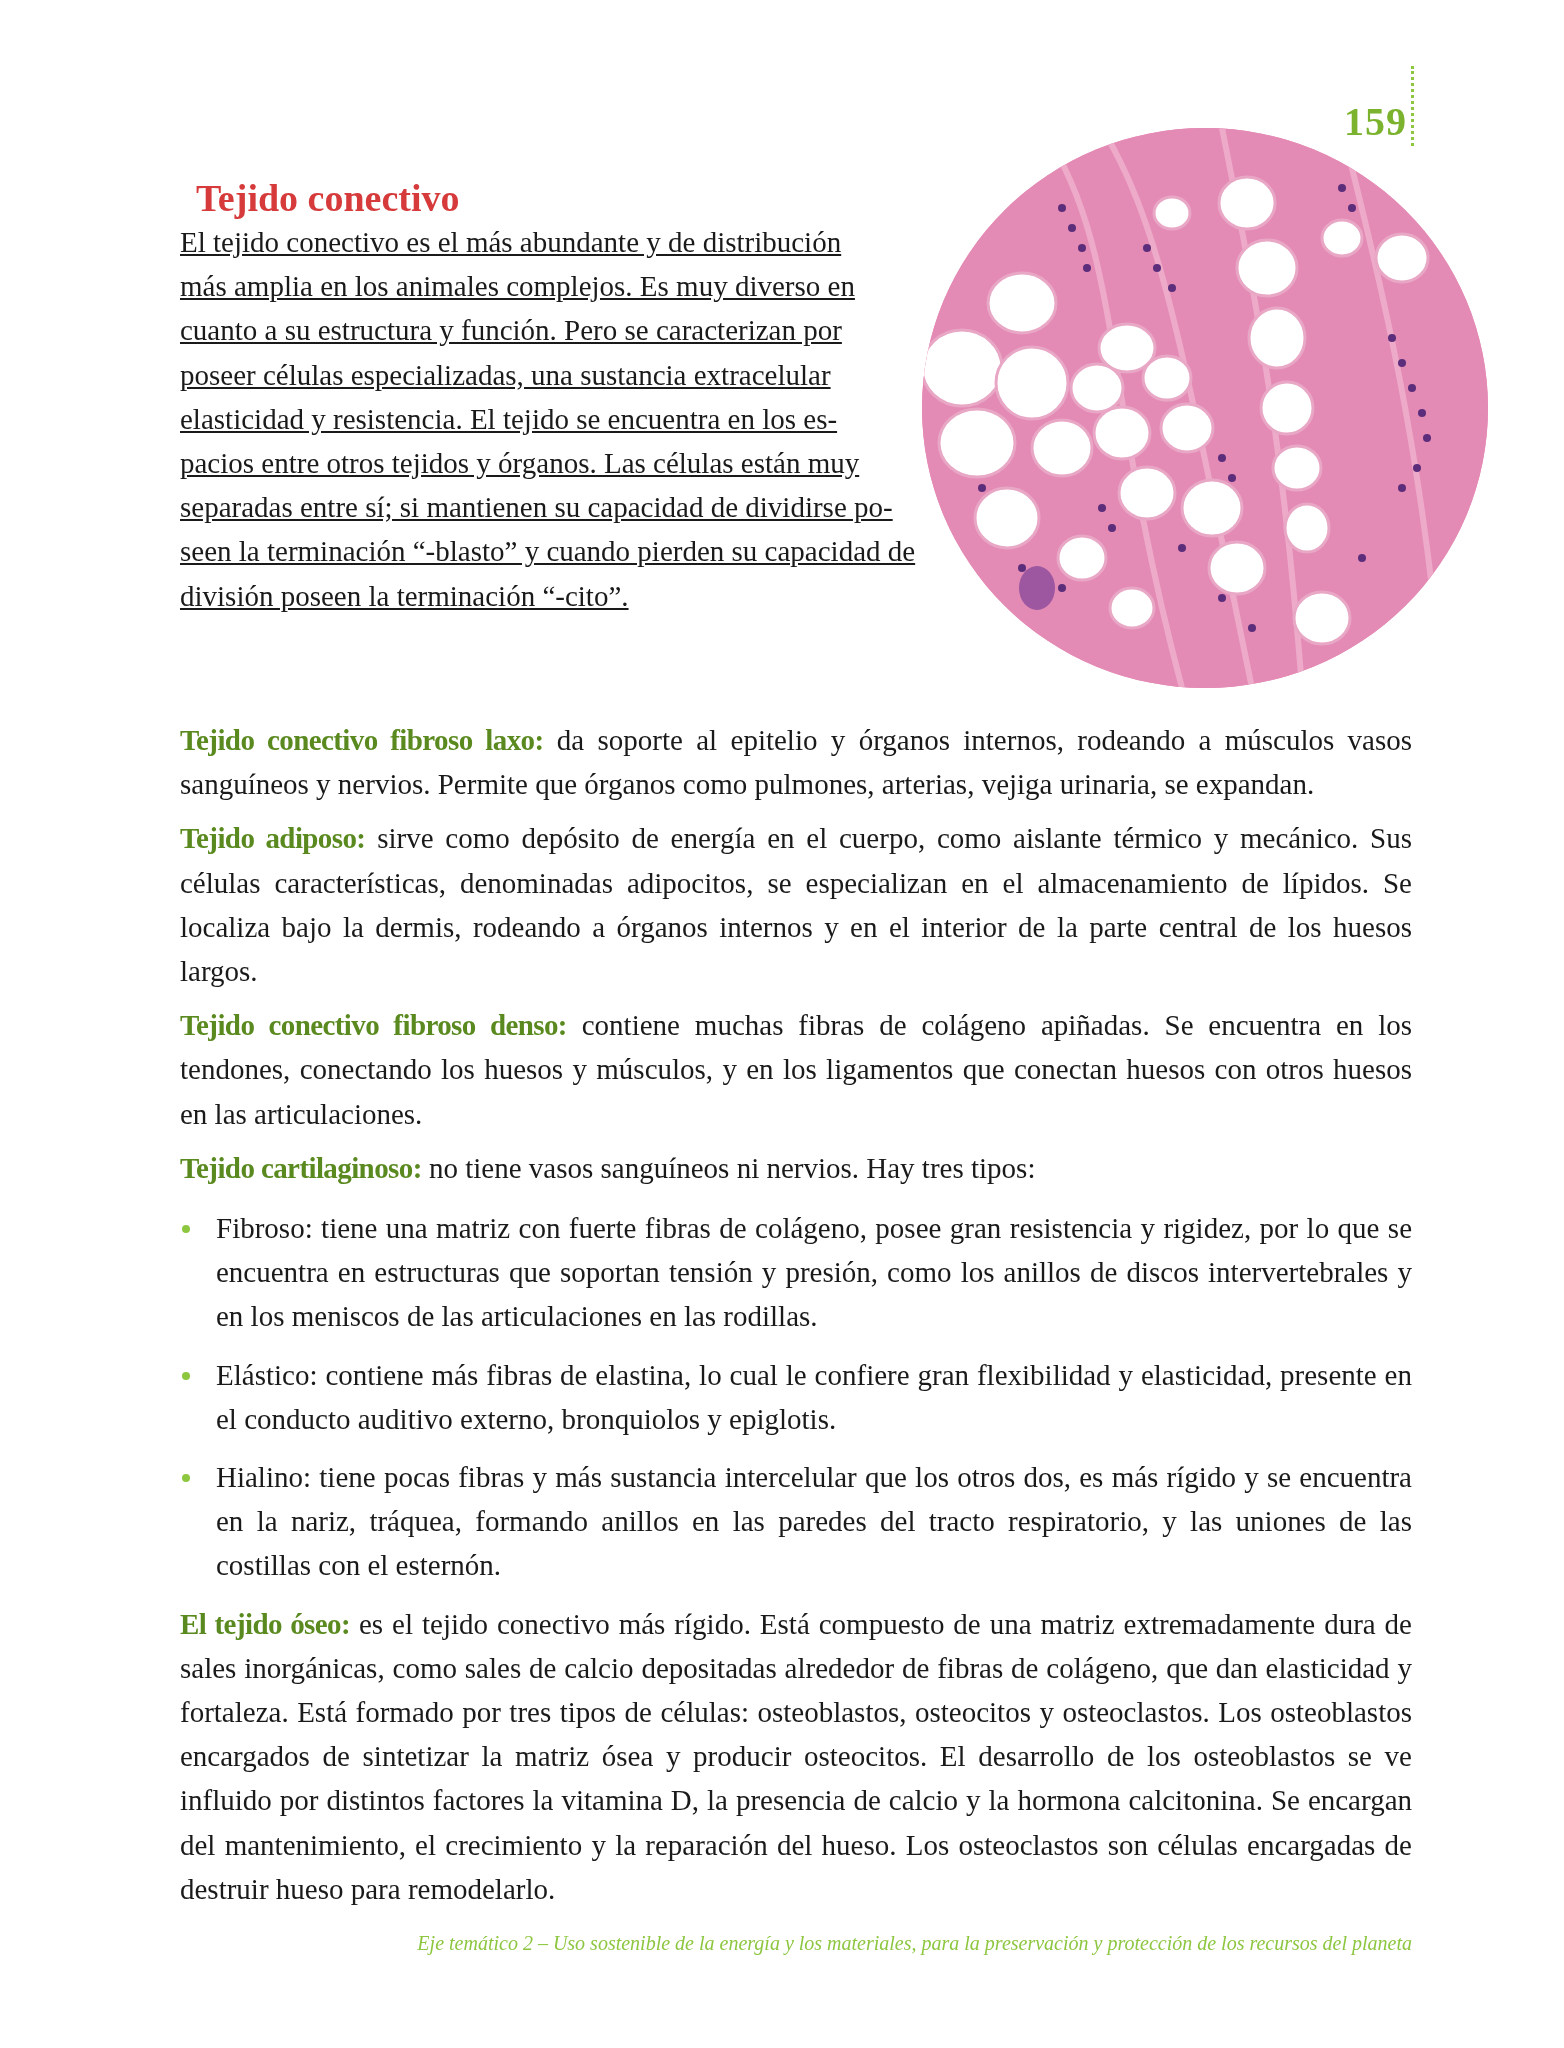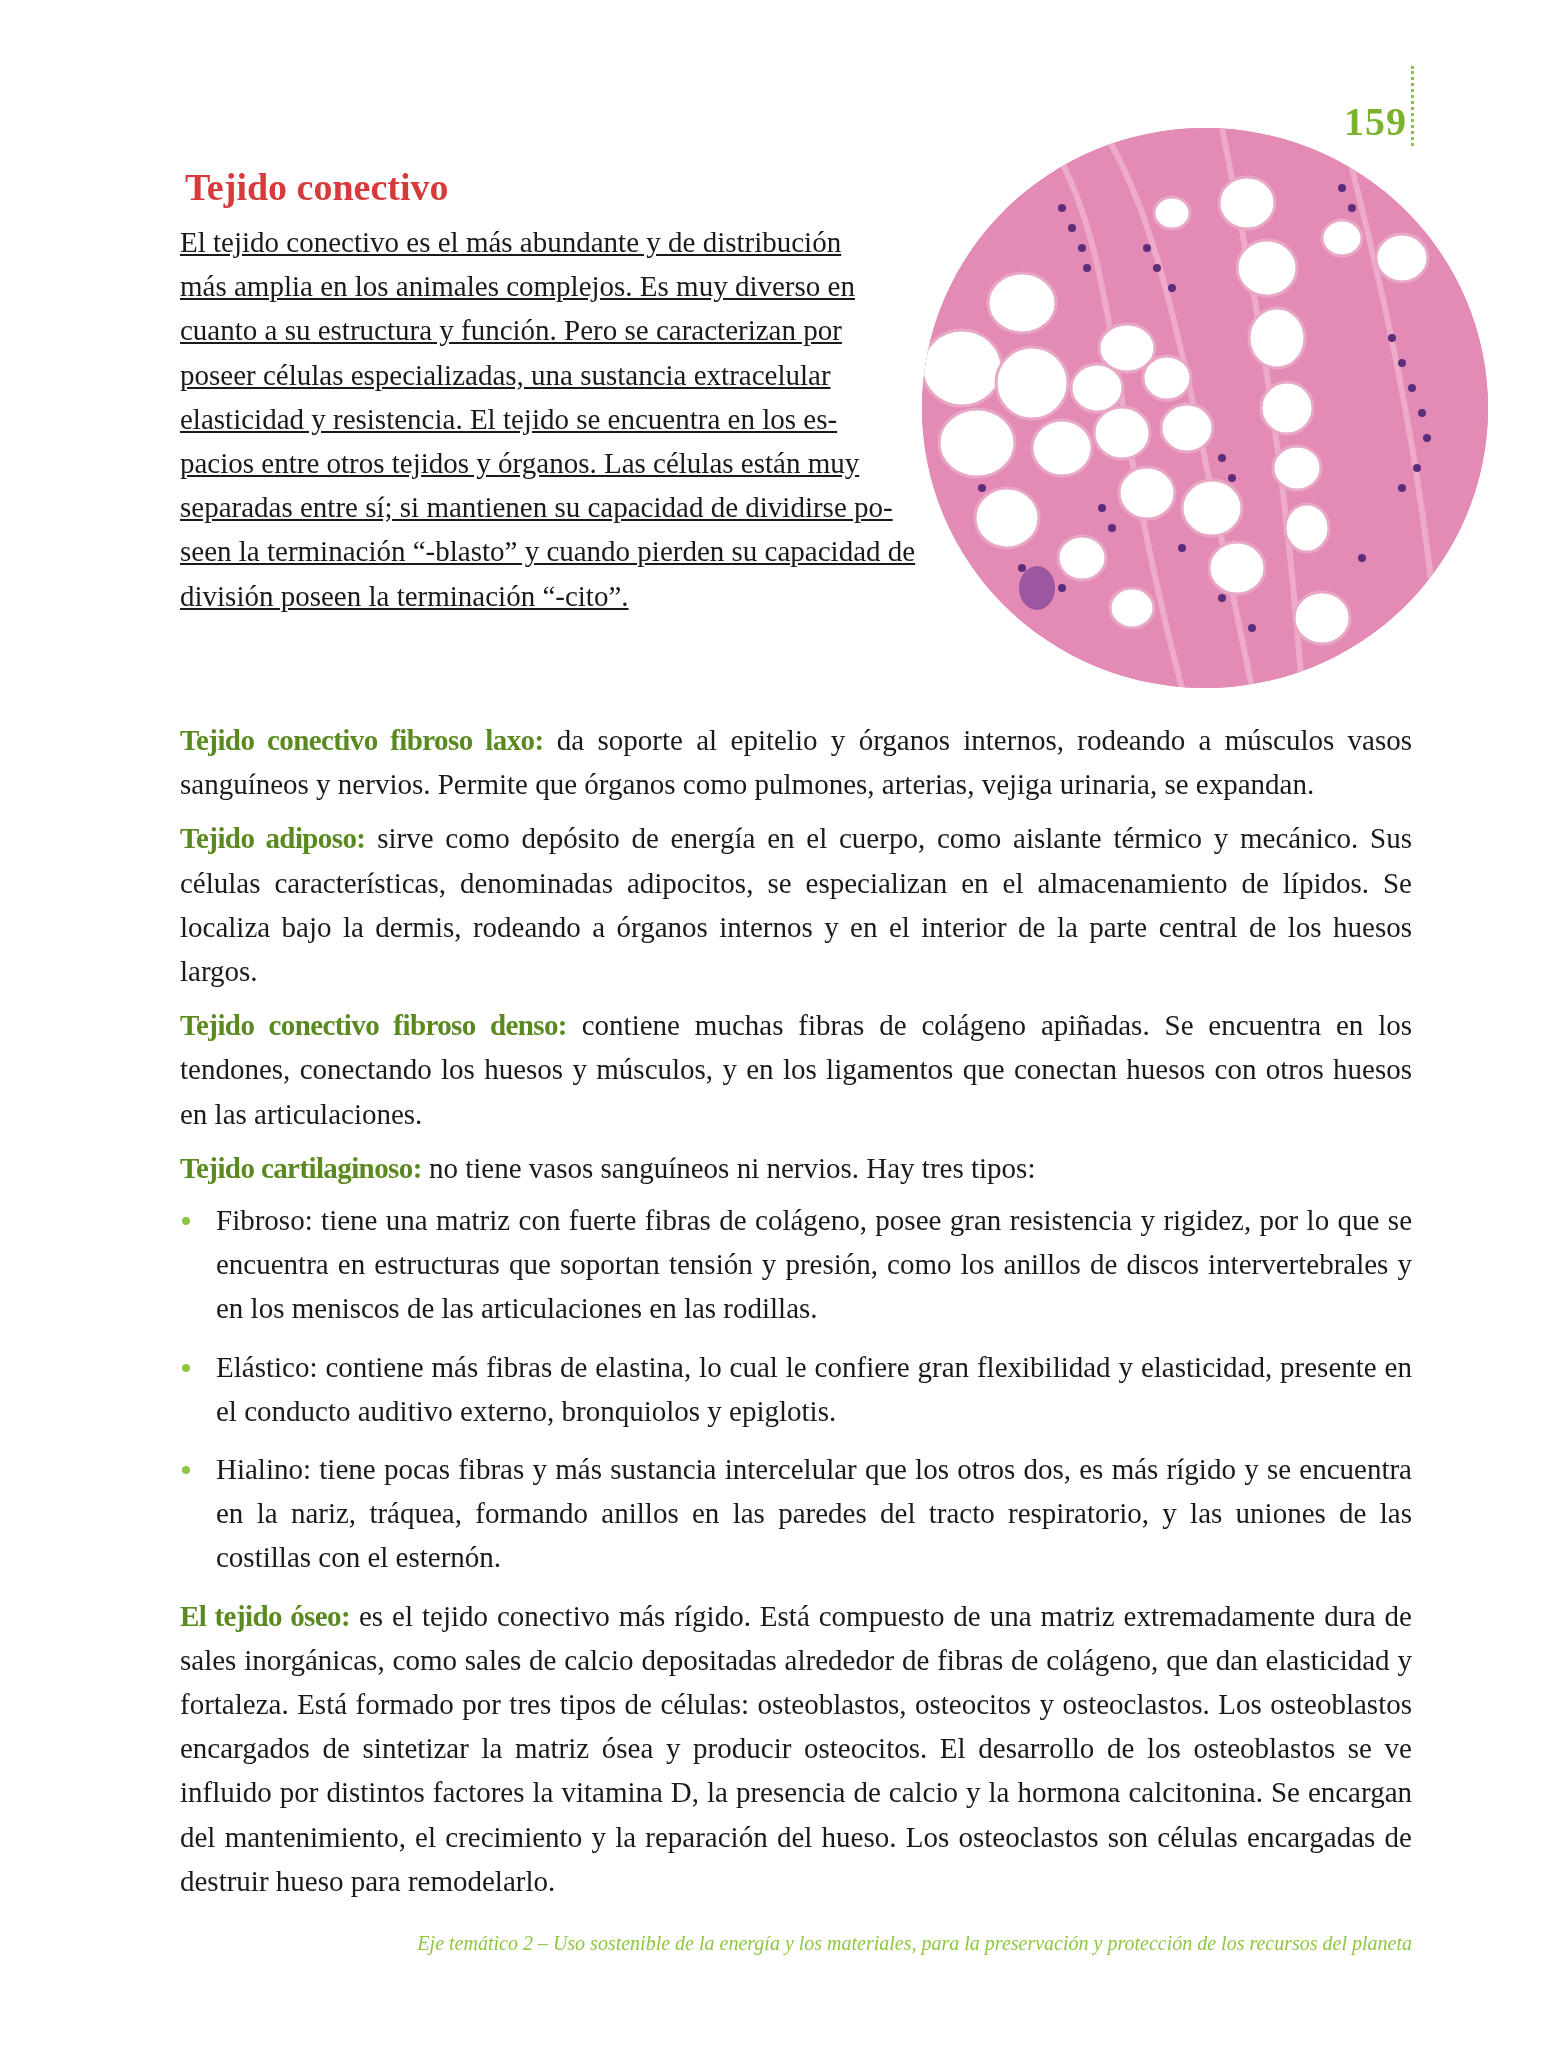--- a/index.html
+++ b/index.html
@@ -6,21 +6,21 @@
   body { width:1564px; height:2048px; position:relative; overflow:hidden;
          font-family:"Liberation Serif","DejaVu Serif",serif; color:#1a1a1a; }
   .page-num-rule { position:absolute; left:1411px; top:66px; width:0; height:80px;
          border-left:3px dotted #8dc63f; }
   .page-num { position:absolute; left:1344px; top:98px; font-size:40px; font-weight:bold;
          color:#7bb32e; letter-spacing:1px; }
   .micro { position:absolute; left:922px; top:128px; width:566px; height:560px; border-radius:50%;
          overflow:hidden; background:#e58ab4; }
   .micro svg { width:100%; height:100%; display:block; }
   .title { position:absolute; left:180px; top:160px; font-size:38px; font-weight:bold; color:#d63a3a;
-         margin:5px; }
+         margin:16px; }
   .intro { position:absolute; left:180px; top:220px; width:760px; font-size:29px; line-height:44.2px; margin:0; }
   .intro span.line { display:block; white-space:nowrap;text-decoration:underline; }
   .sec { font-size:29px; line-height:44.2px; margin:0 0 10px 0; text-align:justify; }
   .sec .hd { color:#5a8a1f; font-weight:bold; letter-spacing:-0.6px; }
   .body { position:absolute; left:180px; top:718px; width:1232px; }
   ul.bl { list-style:none; margin:0 0 10px 0; padding:0; }
   ul.bl li { position:relative; padding-left:36px; font-size:29px; line-height:44.2px; margin-bottom:14px;
          text-align:justify; }
   ul.bl li .dot { position:absolute; left:2px; top:19px; width:8px; height:8px; border-radius:50%; background:#8dc63f; }
   .footer { position:absolute; right:152px; top:1932px; font-size:20px; font-style:italic; color:#8dc63f; }
@@ -121,21 +121,21 @@
 <div class="body">
   <p class="sec">
     <span class="hd">Tejido conectivo fibroso laxo:</span><span> da soporte al epitelio y órganos internos, rodeando a músculos vasos sanguíneos y nervios. Permite que órganos como pulmones, arterias, vejiga urinaria, se expandan.</span>
   </p>
   <p class="sec">
     <span class="hd">Tejido adiposo:</span><span> sirve como depósito de energía en el cuerpo, como aislante térmico y mecánico. Sus células características, denominadas adipocitos, se especializan en el almacenamiento de lípidos. Se localiza bajo la dermis, rodeando a órganos internos y en el interior de la parte central de los huesos largos.</span>
   </p>
   <p class="sec">
     <span class="hd">Tejido conectivo fibroso denso:</span><span> contiene muchas fibras de colágeno apiñadas. Se encuentra en los tendones, conectando los huesos y músculos, y en los ligamentos que conectan huesos con otros huesos en las articulaciones.</span>
   </p>
-  <p class="sec" style="margin-bottom:8px">
+  <p class="sec" style="margin-bottom:16px">
     <span class="hd">Tejido cartilaginoso:</span><span> no tiene vasos sanguíneos ni nervios. Hay tres tipos:</span>
   </p>
   <ul class="bl">
     <li><span class="dot"></span><span>Fibroso: tiene una matriz con fuerte fibras de colágeno, posee  gran resistencia y rigidez, por lo que se encuentra en estructuras que soportan tensión y presión, como los anillos de discos intervertebrales y en los meniscos de las articulaciones en las rodillas.</span></li>
     <li><span class="dot"></span><span>Elástico: contiene más fibras de elastina, lo cual le confiere gran flexibilidad y elasticidad, presente en el conducto auditivo externo, bronquiolos y epiglotis.</span></li>
     <li><span class="dot"></span><span>Hialino: tiene pocas fibras y más sustancia intercelular que los otros dos, es más rígido y se encuentra en la nariz, tráquea, formando anillos en las paredes del tracto respiratorio, y las uniones de las costillas con el esternón.</span></li>
   </ul>
   <p class="sec">
     <span class="hd">El tejido óseo:</span><span> es el tejido conectivo más rígido. Está compuesto de una matriz extremadamente dura de sales inorgánicas, como sales de calcio depositadas alrededor de fibras de colágeno, que dan elasticidad y fortaleza. Está formado por tres tipos de células: osteoblastos, osteocitos y osteoclastos. Los osteoblastos encargados de sintetizar la matriz ósea y producir osteocitos. El desarrollo de los osteoblastos se ve influido por distintos factores la vitamina D, la presencia de calcio y la hormona calcitonina. Se encargan del mantenimiento, el crecimiento y la reparación del hueso. Los osteoclastos son células encargadas de destruir hueso para remodelarlo.</span>
   </p>

